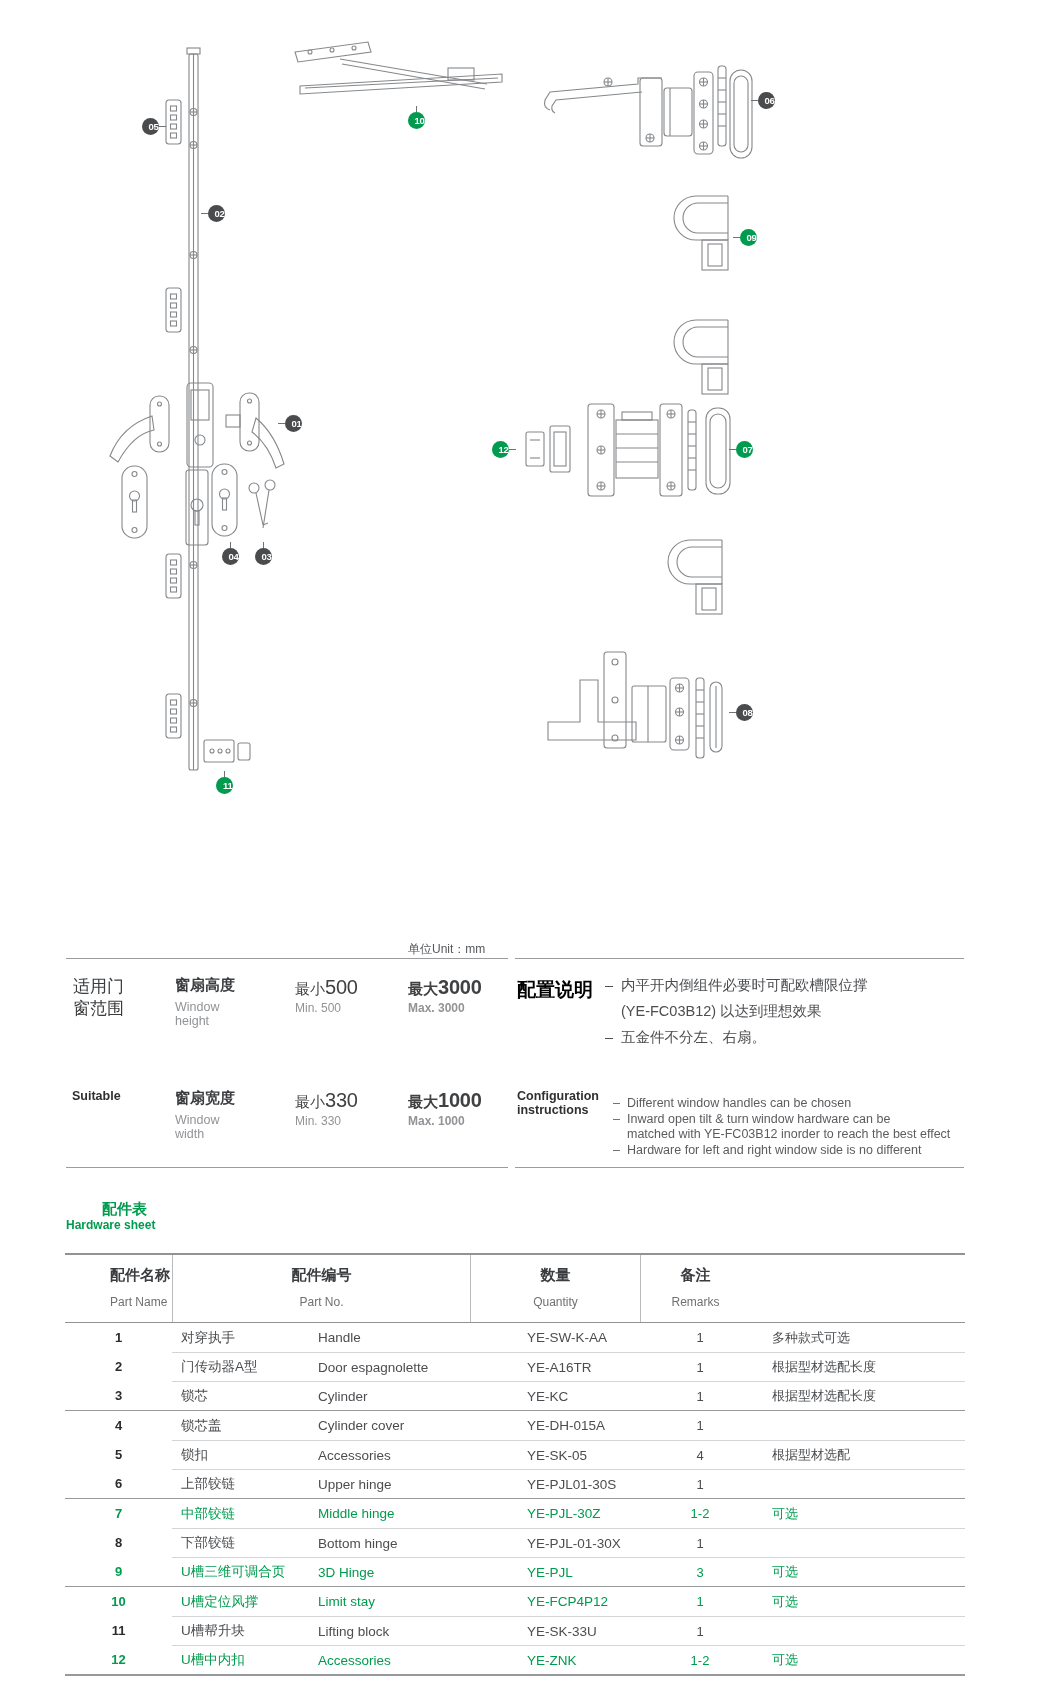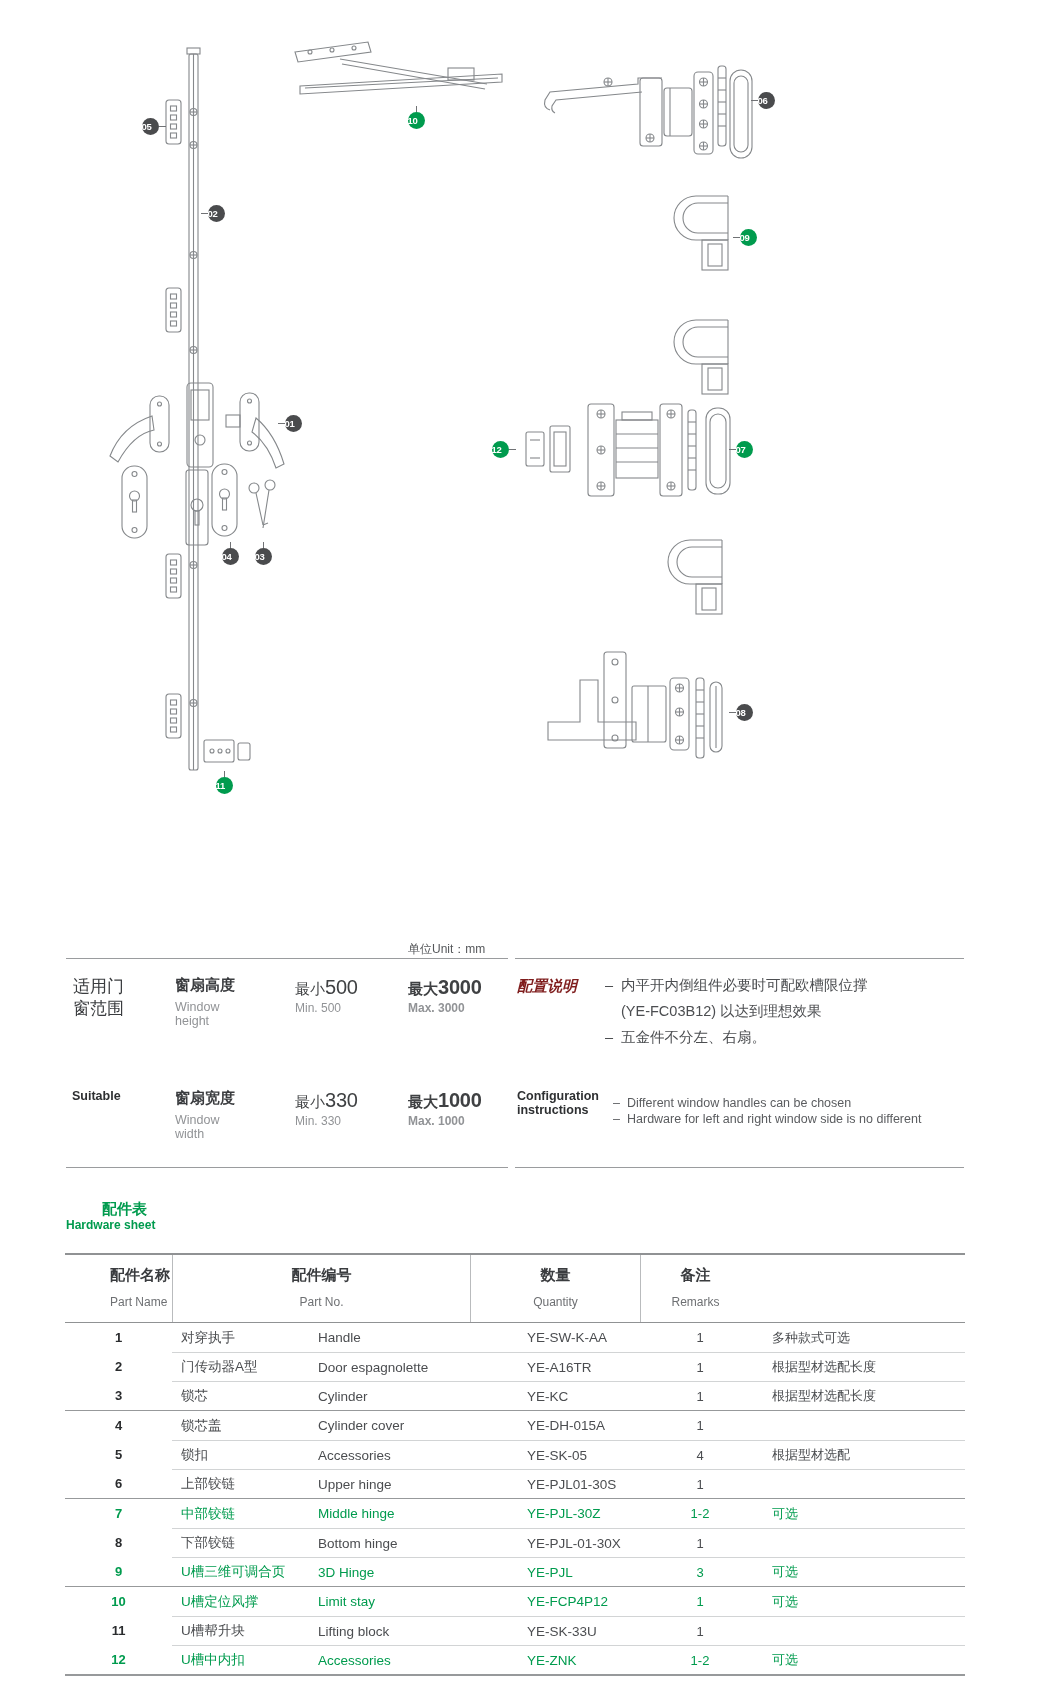--- a/index.html
+++ b/index.html
@@ -6,21 +6,21 @@
   body{
     width:1038px;height:1700px;position:relative;background:#ffffff;
     font-family:"Liberation Sans","DejaVu Sans",sans-serif;
     color:#3e4043;overflow:hidden;
   }
   
   .diagram{position:absolute;left:0;top:0;width:1038px;height:860px;}
   .diagram svg{position:absolute;left:0;top:0;}
   .callout{
     position:absolute;width:17px;height:17px;border-radius:50%;
-    color:#fff;font-size:9.5px;font-weight:bold;line-height:17px;text-align:left;
+    color:#fff;font-size:9.5px;font-weight:bold;line-height:17px;text-align:right;
     letter-spacing:-.3px;
   }
   .callout.dark{background:#4a4b4d;}
   .callout.green{background:#009B4E;}
   .callout.lead-left::before,.callout.lead-right::before,.callout.lead-up::before{
     content:"";position:absolute;background:#707275;
   }
   .callout.lead-left::before{right:100%;top:8px;width:7px;height:1.2px;}
   .callout.lead-right::before{left:100%;top:8px;width:7px;height:1.2px;}
   .callout.lead-up::before{bottom:100%;left:8px;width:1.2px;height:6px;}
@@ -35,21 +35,21 @@
     color:#3a3c3f;line-height:22px;}
   .scope-en{position:absolute;left:6px;top:130px;font-size:12.5px;font-weight:bold;color:#2e3032;}
   .sp-param-cn{position:absolute;left:109px;font-size:15px;font-weight:bold;color:#3a3c3f;}
   .sp-param-en{position:absolute;left:109px;width:62px;font-size:12.5px;color:#919396;line-height:13.5px;}
   .sp-val{position:absolute;font-size:15px;color:#3f4143;}
   .sp-val .cn-sm{font-size:15px;}
   .sp-val .num{font-size:20px;letter-spacing:-.2px;}
   .sp-sub{position:absolute;font-size:12px;color:#919396;}
   .r1{top:17px;} .r1b{top:42px;} .r2{top:130px;} .r2b{top:155px;}
   .colmin{left:229px;} .colmax{left:342px;font-weight:bold;}
-  .cfg-title-cn{position:absolute;left:2px;top:18px;font-size:15px;font-weight:bold;color:#7f1d1d;font-style:italic;}
+  .cfg-title-cn{position:absolute;left:2px;top:18px;font-size:19px;font-weight:bold;color:#000000;}
   .cfg-list-cn{position:absolute;left:90px;top:13px;width:356px;margin:0;padding:0;list-style:none;}
   .cfg-list-cn li{position:relative;padding-left:16px;font-size:14.5px;color:#4c4e51;
     line-height:26px;white-space:pre-line;}
   .cfg-list-cn li::before{content:"–";position:absolute;left:0;top:0;}
   .cfg-title-en{position:absolute;left:2px;top:130px;width:95px;font-size:12.5px;font-weight:bold;
     color:#2e3032;line-height:14px;}
   .cfg-list-en{position:absolute;left:90px;top:129px;width:358px;margin:8px;padding:0;list-style:none;}
   .cfg-list-en li{position:relative;padding-left:14px;font-size:12.5px;color:#5a5c5f;
     line-height:15.5px;white-space:pre-line;}
   .cfg-list-en li::before{content:"–";position:absolute;left:0;top:0;}
@@ -299,20 +299,22 @@
 <div class="spec-right">
   <div class="cfg-title-cn">配置说明</div>
   <ul class="cfg-list-cn">
     <li>内平开内倒组件必要时可配欧槽限位撑
 (YE-FC03B12) 以达到理想效果</li>
     <li>五金件不分左、右扇。</li>
   </ul>
   <div class="cfg-title-en">Configuration instructions</div>
   <ul class="cfg-list-en">
     <li>Different window handles can be chosen</li>
+    <li>Inward open tilt &amp; turn window hardware can be
+matched with YE-FC03B12 inorder to reach the best effect</li>
     <li>Hardware for left and right window side is no different</li>
   </ul>
 </div>
 
 <div class="hw-title">
   <div class="cn">配件表</div>
   <div class="en">Hardware sheet</div>
 </div>
 
 <div class="hw-table">

